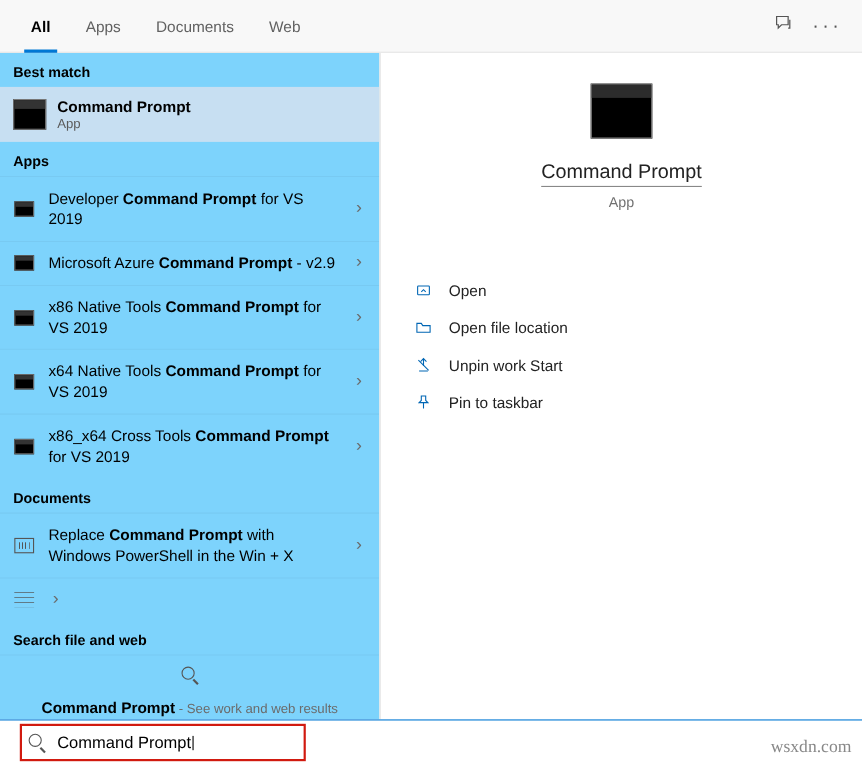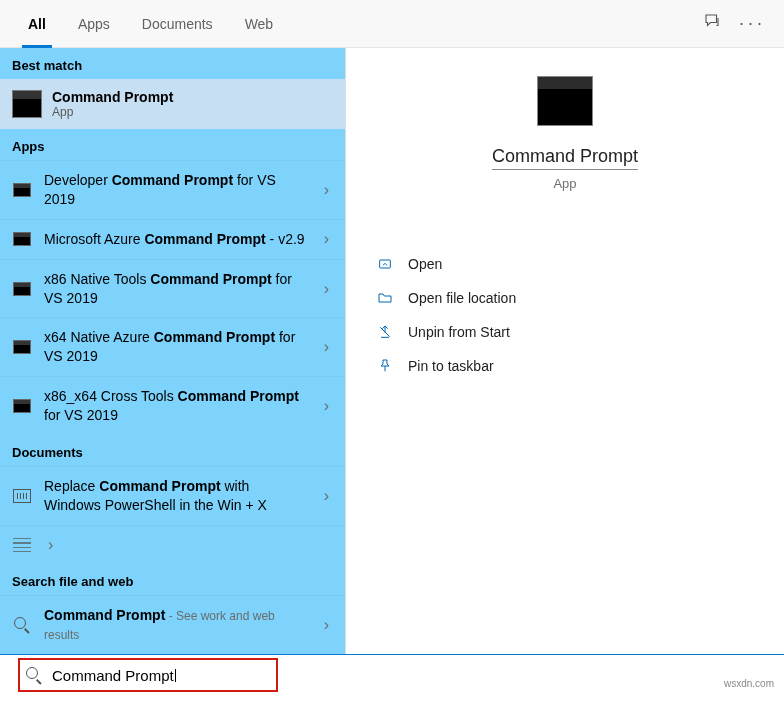--- a/index.html
+++ b/index.html
@@ -62,21 +62,21 @@
   .action-row { display:flex; align-items:center; gap: 14px; padding: 8px 30px; font-size: 14px; color:#222; }
   .action-icon { width: 18px; height: 18px; display:flex; align-items:center; justify-content:center; color:#0066b4; }
   .action-icon svg { width:16px; height:16px; stroke:#0066b4; fill:none; stroke-width:1.5; }
   .highlight-red { border: 2px solid #d11a0f; }
 
   
   .search-strip { position:absolute; left:0; right:0; bottom: 8px; height: 41px; border-top: 1px solid #0078d4; background:#fff; display:flex; align-items:center; padding: 0 10px 0 18px; }
   .search-wrap { display:flex; align-items:center; gap: 10px; border: 2px solid #d11a0f; height: 34px; padding: 0 10px 0 6px; width: 260px; }
   .search-input-text { font-size: 15px; position:relative; }
   .search-input-text::after { content:""; position:absolute; right:-2px; top:2px; bottom:2px; width:1px; background:#000; }
-  .watermark { position:absolute; right:10px; bottom:14px; font-size:10px; color:#888; }
+  .watermark { position:absolute; right:10px; bottom:14px; font-size:16px; color:#888;font-family:Liberation Serif, serif; }
 
   .bold { font-weight: 700; }
 </style>
 </head>
 <body>
 
 <div class="tabbar">
   <div class="tab active">All</div>
   <div class="tab">Apps</div>
   <div class="tab">Documents</div>
@@ -123,21 +123,21 @@
       <div class="icon">
           <div class="icon-term"></div>
         </div>
       <div class="row-text"><span>x86 Native Tools </span><span class="bold">Command Prompt</span><span> for VS 2019</span></div>
       <div class="chevron">›</div>
     </div>
     <div class="row">
       <div class="icon">
           <div class="icon-term"></div>
         </div>
-      <div class="row-text"><span>x64 Native Azure </span><span class="bold">Command Prompt</span><span> for VS 2019</span></div>
+      <div class="row-text"><span>x64 Native Tools </span><span class="bold">Command Prompt</span><span> for VS 2019</span></div>
       <div class="chevron">›</div>
     </div>
     <div class="row">
       <div class="icon">
           <div class="icon-term"></div>
         </div>
       <div class="row-text"><span>x86_x64 Cross Tools </span><span class="bold">Command Prompt</span><span> for VS 2019</span></div>
       <div class="chevron">›</div>
     </div>
 
@@ -150,21 +150,21 @@
       <div class="chevron">›</div>
     </div>
     <div class="row">
       <div class="icon">
           <div class="icon-aliases"></div>
         </div>
       <div class="chevron">›</div>
     </div>
 
     <div class="section-header">Search file and web</div>
-    <div class="row" style="padding-bottom:0;">
+    <div class="row" style="padding-bottom:0;flex-direction:column;">
       <div class="icon">
           <div class="icon-search"></div>
         </div>
       <div class="row-text"><span class="bold">Command Prompt</span><span class="hint"> - See work and web results</span></div>
       <div class="chevron">›</div>
     </div>
   </div>
 
   <div class="right">
     <div class="preview">
@@ -191,21 +191,21 @@
           </span>
         <span>Open file location</span>
       </div>
       <div class="action-row">
         <span class="action-icon">
             <svg viewBox="0 0 24 24">
               <path d="M12 3v10M8 7l4-4 4 4M6 20h12"></path>
               <path d="M5 5l14 14" stroke="#0066b4"></path>
             </svg>
           </span>
-        <span>Unpin from Start</span>
+        <span>Unpin work Start</span>
       </div>
       <div class="action-row">
         <span class="action-icon">
             <svg viewBox="0 0 24 24">
               <path d="M9 3h6v6l3 3H6l3-3zM12 12v8"></path>
             </svg>
           </span>
         <span>Pin to taskbar</span>
       </div>
     </div>

